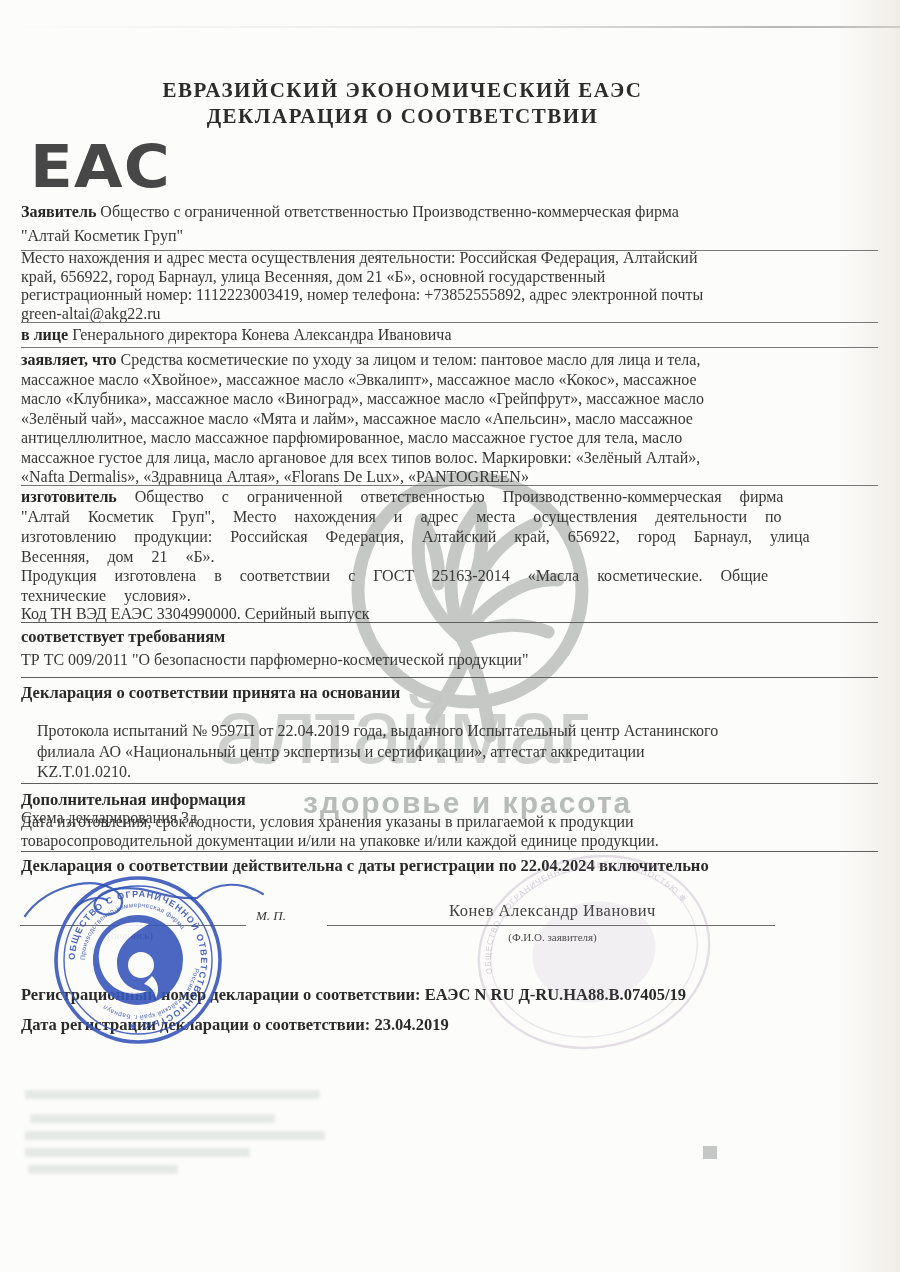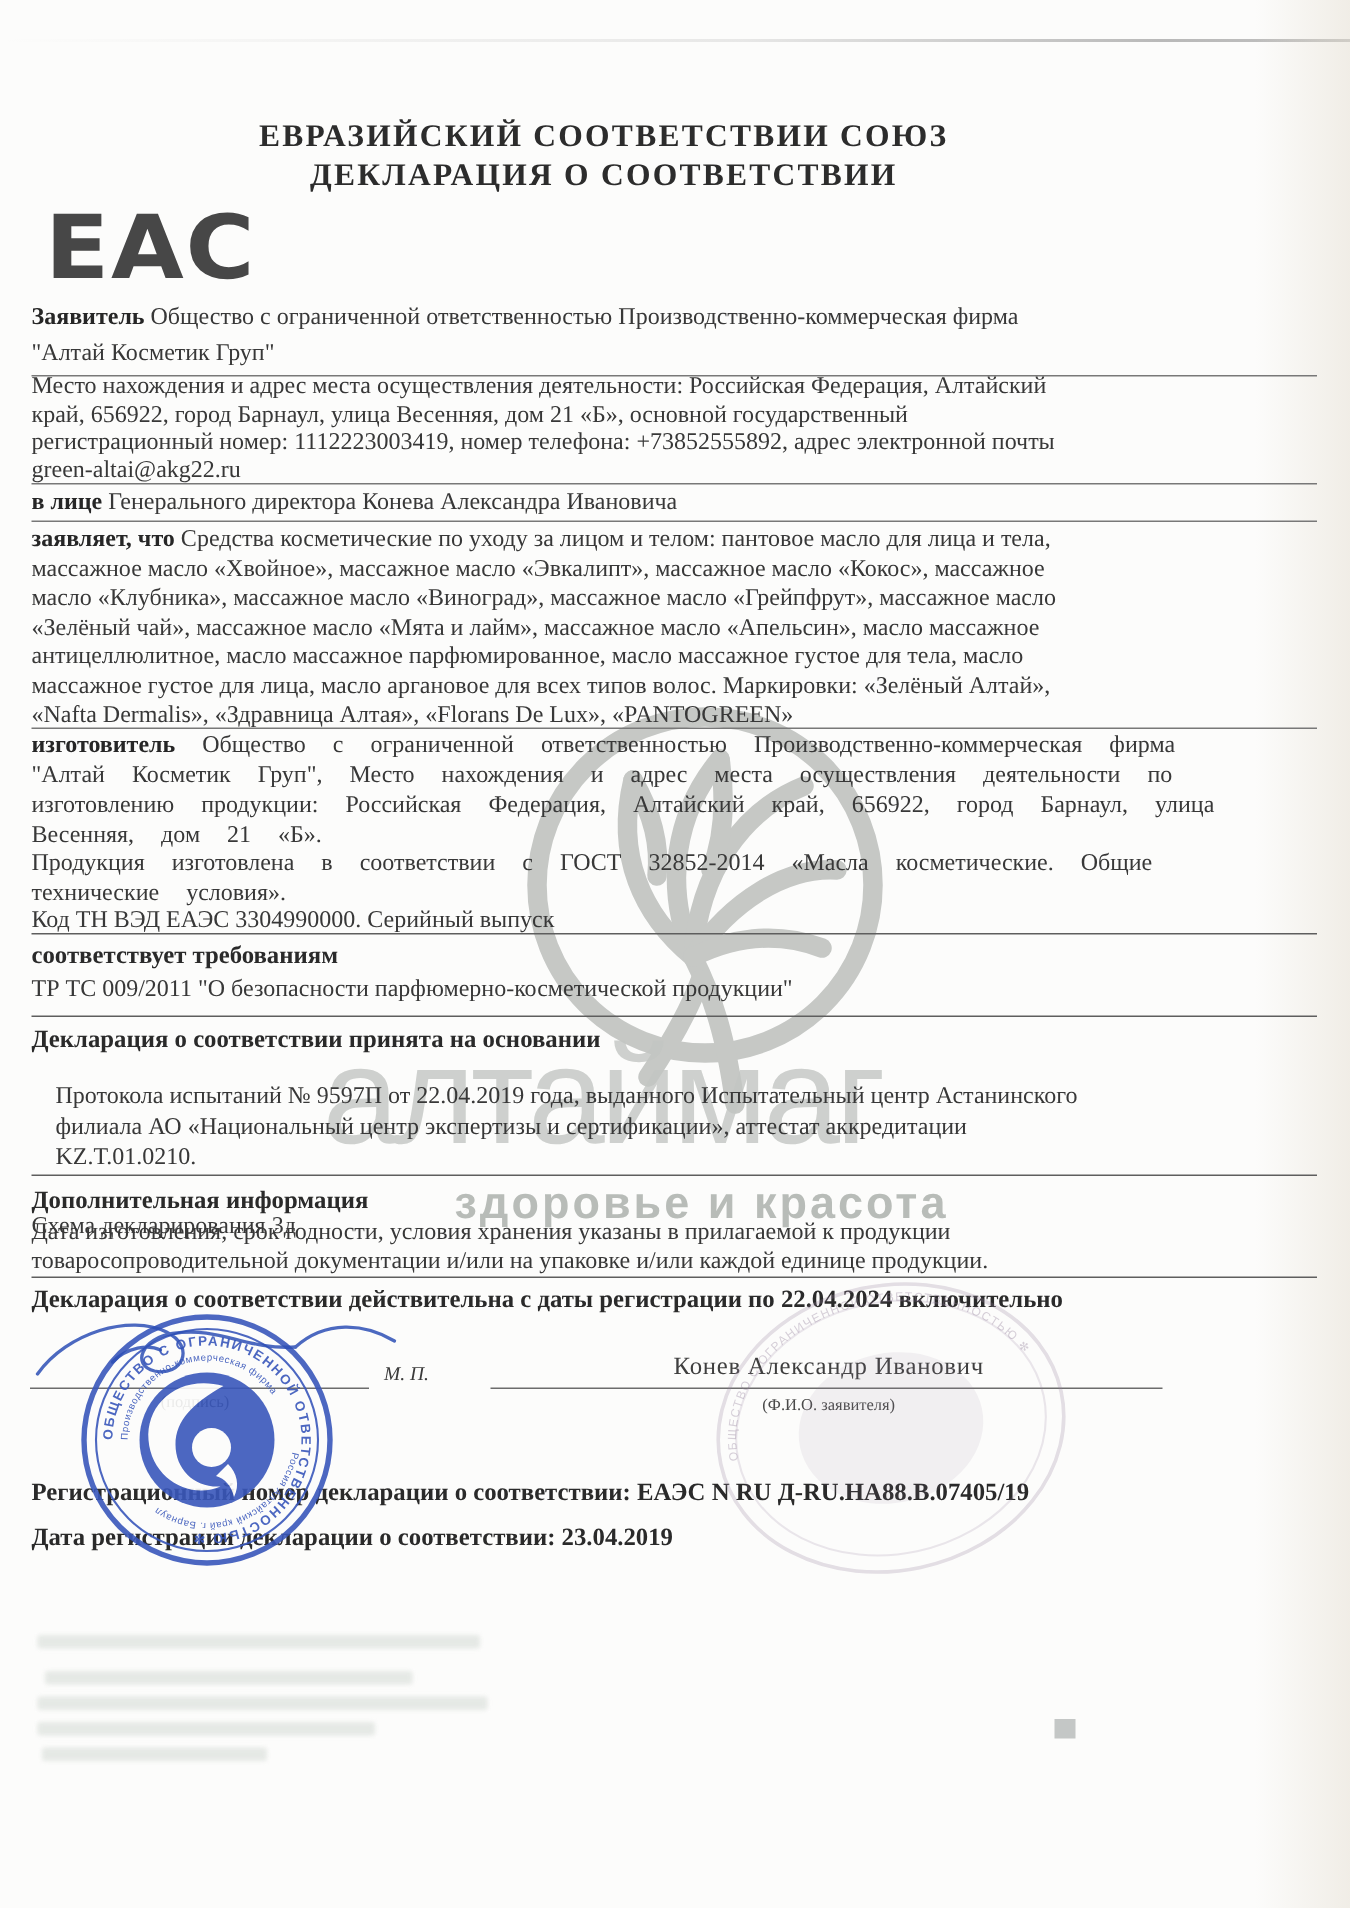--- a/index.html
+++ b/index.html
@@ -83,21 +83,21 @@
         <path d="M84 60 C 98 84 102 104 100 124"></path>
         <path d="M142 46 C 146 74 144 100 136 120"></path>
       </g>
     </svg>
     <div class="abs wm-word">алтаймаг</div>
     <div class="abs wm-tag">здоровье и красота</div>
   </div>
 
   <div class="layer-text">
 
-    <div class="abs title" style="top:78px">ЕВРАЗИЙСКИЙ СООТВЕТСТВИИ СОЮЗ</div>
+    <div class="abs title" style="top:78px">ЕВРАЗИЙСКИЙ ЭКОНОМИЧЕСКИЙ ЕАЭС</div>
     <div class="abs title" style="top:104px">ДЕКЛАРАЦИЯ О СООТВЕТСТВИИ</div>
 
     <div class="abs eac">ЕАС</div>
 
     <p class="abs blk" style="top:200px;line-height:24px;margin:0"><b class="lbl">Заявитель</b> <span class="pre">Общество с ограниченной ответственностью Производственно-коммерческая фирма
 "Алтай Косметик Груп"</span></p>
 
     <div class="abs hr" style="top:250px"></div>
 
     <p class="abs blk pre" style="top:249px;line-height:18.5px;margin:0">Место нахождения и адрес места осуществления деятельности: Российская Федерация, Алтайский
@@ -119,21 +119,21 @@
 массажное густое для лица, масло аргановое для всех типов волос. Маркировки: «Зелёный Алтай»,
 «Nafta Dermalis», «Здравница Алтая», «Florans De Lux», «PANTOGREEN»</span></p>
 
     <div class="abs hr" style="top:485px"></div>
 
     <p class="abs blk just" style="top:487px;line-height:20px;margin:0"><b class="lbl">изготовитель</b> <span class="pre">Общество с ограниченной ответственностью Производственно-коммерческая фирма
 "Алтай Косметик Груп", Место нахождения и адрес места осуществления деятельности по
 изготовлению продукции: Российская Федерация, Алтайский край, 656922, город Барнаул, улица
 Весенняя, дом 21 «Б».</span></p>
 
-    <p class="abs blk just pre" style="top:566px;line-height:20px;margin:0">Продукция изготовлена в соответствии с ГОСТ 32852-2014 «Масла косметические. Общие
+    <p class="abs blk just pre" style="top:566px;line-height:20px;margin:0">Продукция изготовлена в соответствии с ГОСТ 25163-2014 «Масла косметические. Общие
 технические условия».</p>
 
     <div class="abs blk" style="top:604px">Код ТН ВЭД ЕАЭС 3304990000. Серийный выпуск</div>
 
     <div class="abs hr dark" style="top:622px"></div>
 
     <div class="abs blk bold-line" style="top:627px">соответствует требованиям</div>
     <div class="abs blk" style="top:650px">ТР ТС 009/2011 "О безопасности парфюмерно-косметической продукции"</div>
 
     <div class="abs hr dark" style="top:677px"></div>

